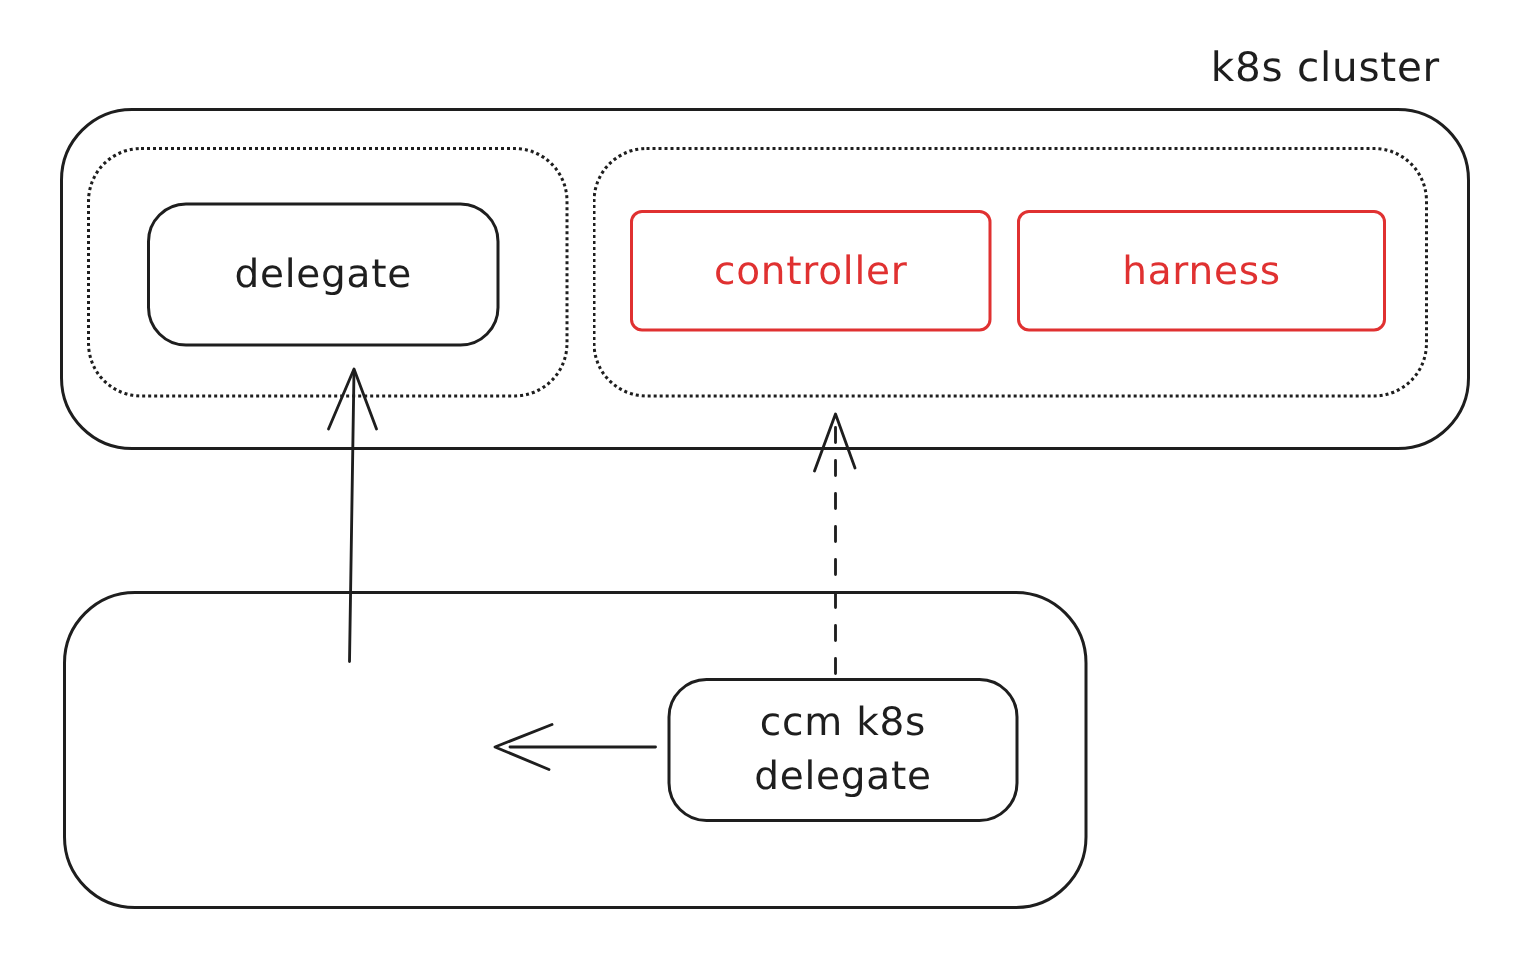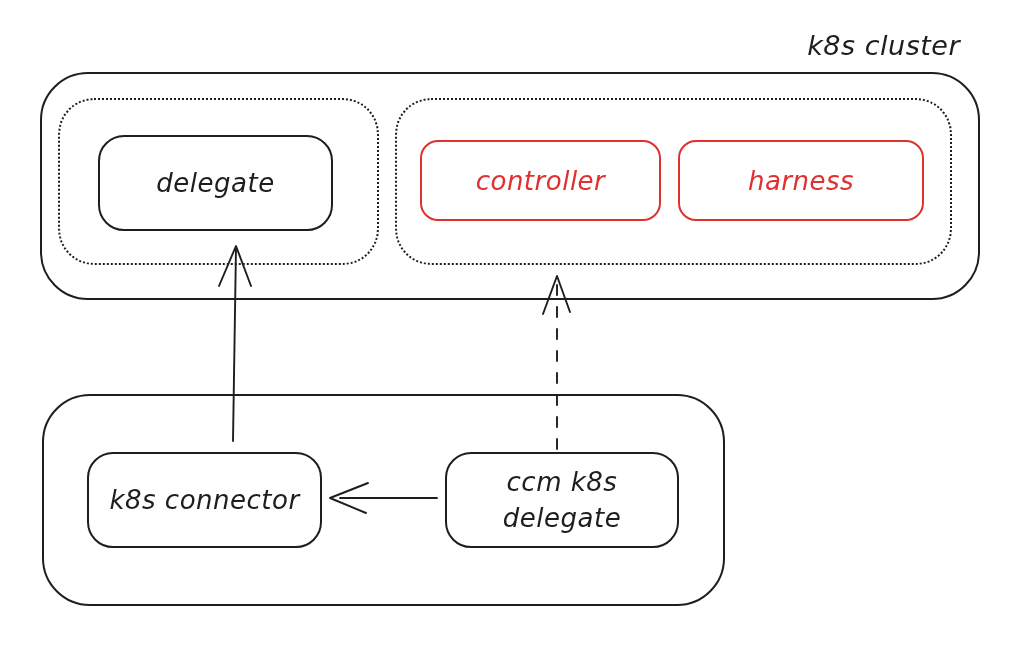--- a/index.html
+++ b/index.html
@@ -8,21 +8,20 @@
     background: #ffffff;
     font-family: "DejaVu Sans", "Liberation Sans", sans-serif;
   }
   .canvas {
     position: relative;
     width: 1020px;
     height: 648px;
     background: #ffffff;
     overflow: hidden;
     color: #1e1e1e;
-    font-style: italic;
   }
   .group-label {
     position: absolute;
     font-size: 27px;
     font-weight: 500;
     letter-spacing: 0.5px;
     color: #1e1e1e;
     white-space: nowrap;
   }
   .container {
@@ -44,21 +43,21 @@
     background: #ffffff;
     display: flex;
     align-items: center;
     justify-content: center;
     font-size: 26px;
     letter-spacing: 0.5px;
     text-align: center;
     line-height: 36px;
     white-space: pre-line;
   }
-  .node.small-radius { border-radius: 18px; }
+  .node.small-radius { border-radius: 8px; }
 
   
   .k8s-cluster      { left: 40px;  top: 72px;  width: 936px; height: 224px; }
   .k8s-cluster-label{ left: 795px; top: 30px;  width: 165px; text-align: right; }
   .delegate-group   { left: 58px;  top: 98px;  width: 317px; height: 163px; }
   .ccm-group        { left: 395px; top: 98px;  width: 553px; height: 163px; }
   .delegate-node    { left: 98px; top: 135px; width: 231px; height: 92px; }
   .controller-node  { left: 420px; top: 140px; width: 237px; height: 77px; }
   .router-node      { left: 678px; top: 140px; width: 242px; height: 77px; }
   .harness          { left: 42px;  top: 394px; width: 679px; height: 208px; }
@@ -97,23 +96,20 @@
   </div>
   <div class="node small-radius controller-node" style="border-color: rgb(224, 49, 49); color: rgb(224, 49, 49);">
     <span>controller</span>
   </div>
   <div class="node small-radius router-node" style="border-color: rgb(224, 49, 49); color: rgb(224, 49, 49);">
     <span>harness</span>
   </div>
 
   <div class="container harness"></div>
 
-  <div class="node k8s-connector-node">
-    <span>k8s connector</span>
-  </div>
   <div class="node ccm-connector-node">
     <span>ccm k8s
 delegate</span>
   </div>
 
   <svg class="arrows" viewBox="0 0 1020 648">
 
     <g>
       <line x1="233" y1="441" x2="236" y2="247"></line>
       <path d="M 219 286 L 236 246 L 251 286"></path>

